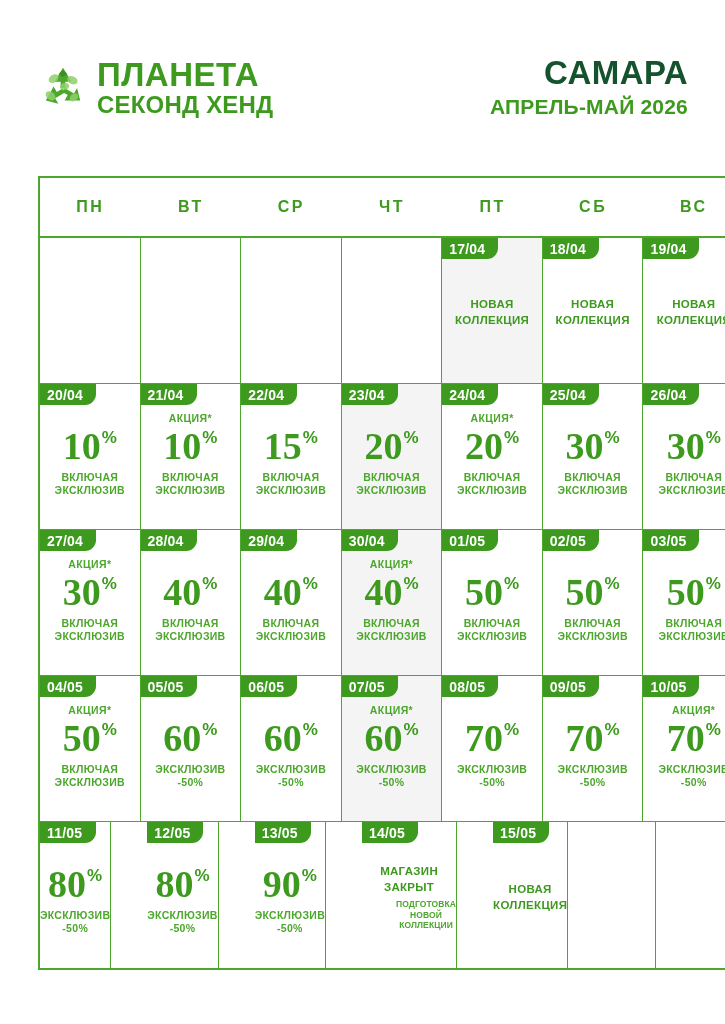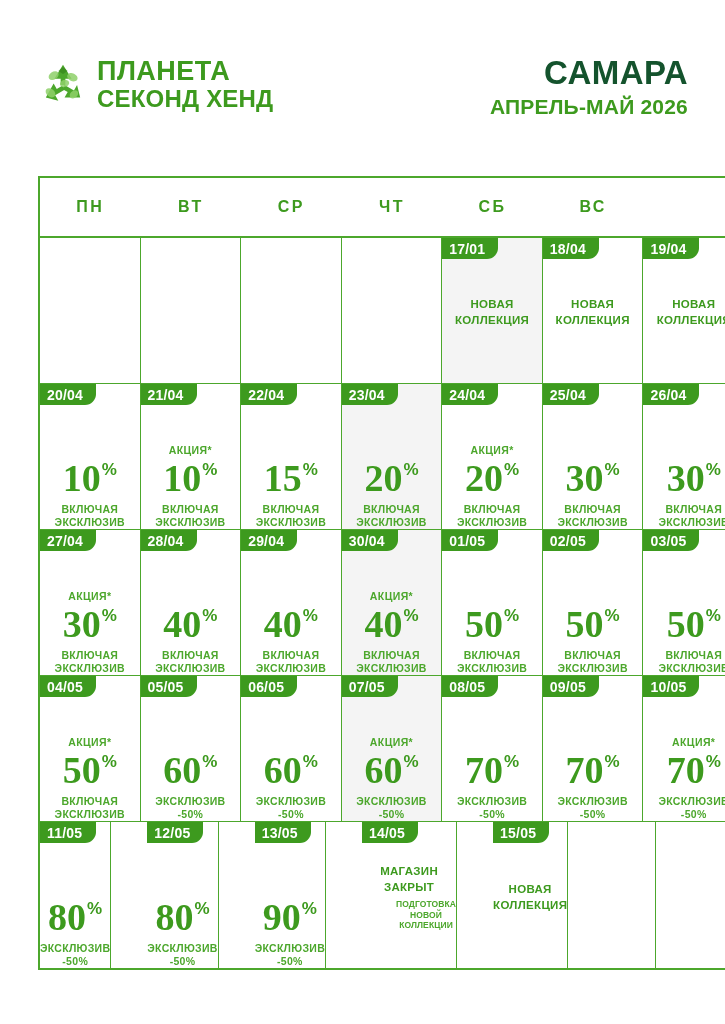--- a/index.html
+++ b/index.html
@@ -26,21 +26,21 @@
   }
   .brand {
     display: flex;
     align-items: center;
     gap: 9px;
     margin-top: 6px;
   }
   .brand-logo { width: 50px; height: 50px; flex: 0 0 auto; }
   .brand-words { display: flex; flex-direction: column; line-height: 1.0; }
   .brand-line1 {
-    font-size: 27px;
+    font-size: 33px;
     font-weight: bold;
     color: #3d9a1e;
     letter-spacing: 0.5px;
   }
   .brand-line2 {
     font-size: 24px;
     font-weight: bold;
     color: #3d9a1e;
     letter-spacing: 0.2px;
     margin-top: 2px;
@@ -121,21 +121,21 @@
     border-bottom-right-radius: 11px;
   }
 
   .cell-body {
     margin-top: 21px;
     flex: 1;
     width: 100%;
     display: flex;
     flex-direction: column;
     align-items: center;
-    justify-content: flex-end;
+    justify-content: flex-start;
     padding-top: 6px;
   }
 
   .promo {
     font-size: 10.5px;
     font-weight: bold;
     color: #4ca72c;
     letter-spacing: 0.4px;
     height: 14px;
     line-height: 14px;
@@ -235,31 +235,32 @@
     </div>
 
   </div>
 
   <div class="calendar">
     <div class="weekdays">
         <div class="weekday">ПН</div>
         <div class="weekday">ВТ</div>
         <div class="weekday">СР</div>
         <div class="weekday">ЧТ</div>
+        <div class="weekday">ПТ</div>
         <div class="weekday">СБ</div>
         <div class="weekday">ВС</div>
       </div>
     <div class="weeks-container">
         <div class="week">
           <div class="cell empty"></div>
           <div class="cell empty"></div>
           <div class="cell empty"></div>
           <div class="cell empty"></div>
           <div class="cell shaded">
-            <div class="date-badge">17/01</div>
+            <div class="date-badge">17/04</div>
             <div class="cell-body centered">
               <div class="msg">НОВАЯ<br>КОЛЛЕКЦИЯ</div>
             </div>
           </div>
           <div class="cell">
             <div class="date-badge">18/04</div>
             <div class="cell-body centered">
               <div class="msg">НОВАЯ<br>КОЛЛЕКЦИЯ</div>
             </div>
           </div>

